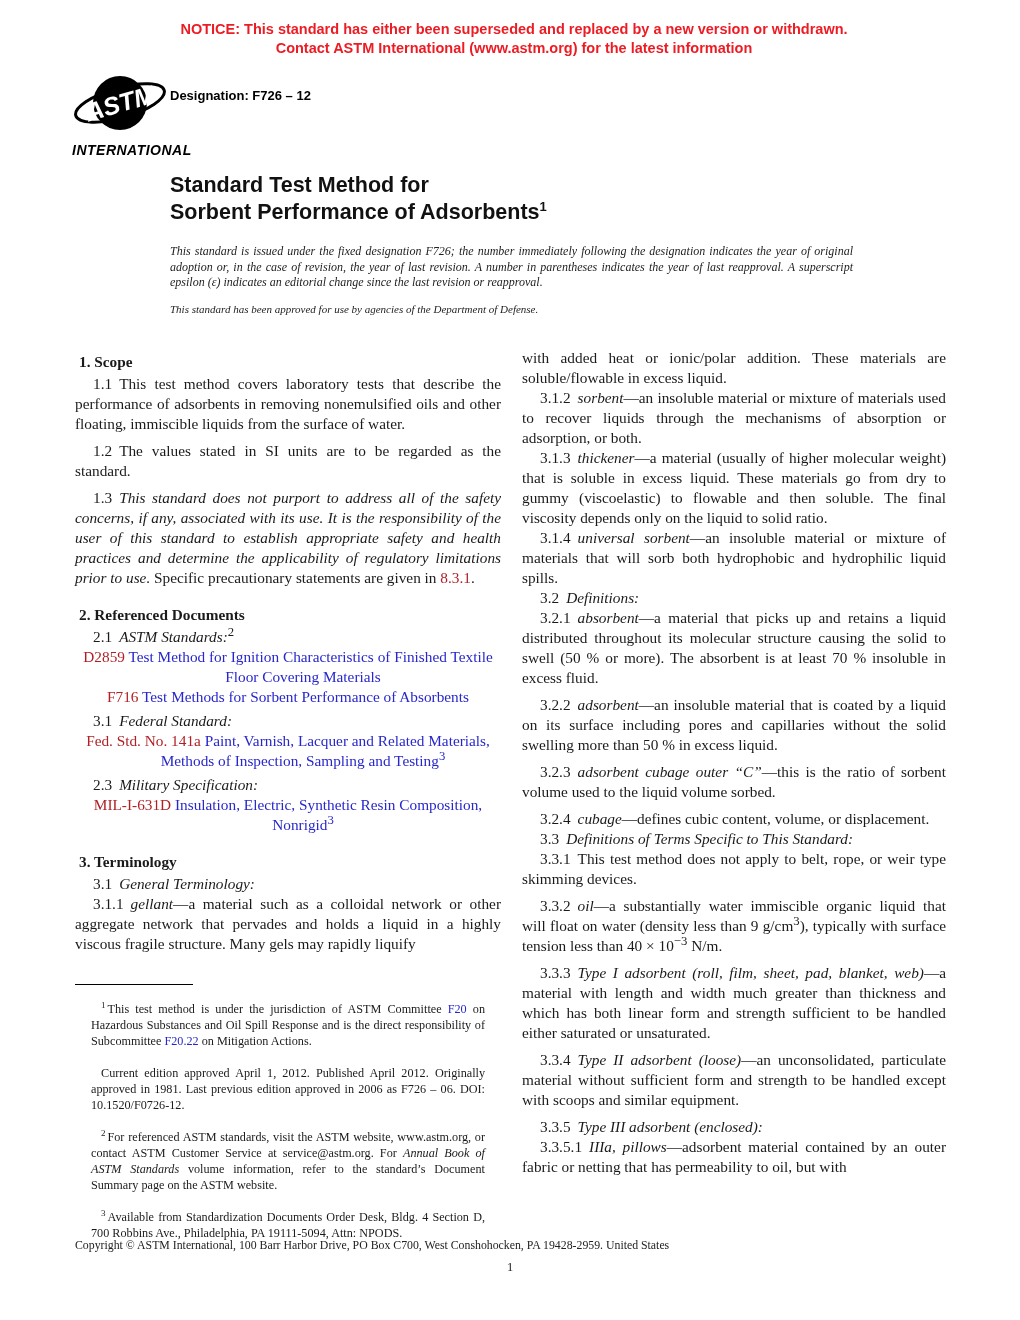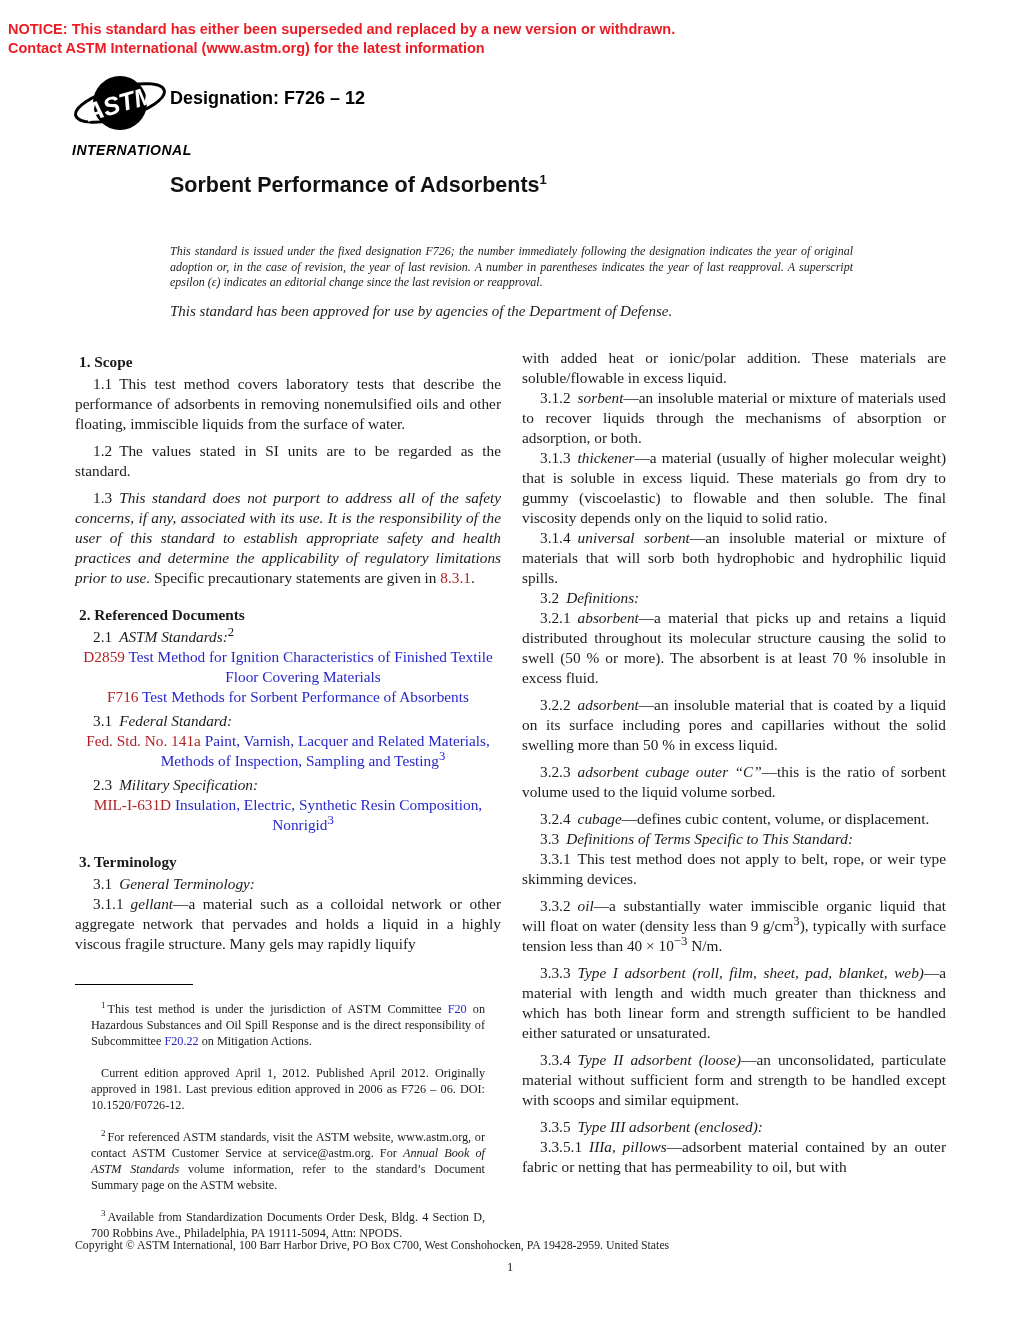--- a/index.html
+++ b/index.html
@@ -2,47 +2,47 @@
 <html style="--notice-red: #ed1c24; --doc-red: #b01f24; --link-blue: #2727cc;"><head>
 <meta charset="utf-8">
 <style>
   html,body{margin:0;padding:0;background:#888;}
   .page{
     position:relative;width:1020px;height:1320px;margin:0 auto;background:#ffffff;
     font-family:"Liberation Serif",serif;color:#1a1a1a;overflow:hidden;
   }
   
   .notice{
-    position:absolute;top:20px;left:8px;right:0;
+    position:absolute;top:20px;left:8px;right:0;text-align:center;
     font-family:"Liberation Sans",sans-serif;font-weight:bold;
     font-size:14.5px;line-height:19px;color:var(--notice-red,#ed1c24);
   }
   
   .logo{position:absolute;left:72px;top:70px;width:100px;text-align:left;}
   .logo-intl{
     font-family:"Liberation Sans",sans-serif;font-weight:bold;font-style:italic;
     font-size:14px;letter-spacing:.5px;color:#000;margin-top:-4px;text-align:right;
   }
   .designation{
     position:absolute;left:170px;top:88px;
-    font-family:"Liberation Sans",sans-serif;font-weight:bold;font-size:18px;color:#000;
+    font-family:"Liberation Sans",sans-serif;font-weight:bold;font-size:13px;color:#000;
   }
   .title{
     position:absolute;left:170px;top:172px;
     font-family:"Liberation Sans",sans-serif;font-weight:bold;
     font-size:21.5px;line-height:27px;color:#111;
   }
   .title sup{font-size:13px;}
   .preamble{
     position:absolute;left:170px;top:244px;width:683px;
     font-size:12px;line-height:15.5px;text-align:justify;color:#222;font-style:italic;
   }
   .dod{
     position:absolute;left:170px;top:303px;width:683px;
-    font-size:15px;font-style:italic;color:#222;
+    font-size:11px;font-style:italic;color:#222;
   }
   
   .col{position:absolute;top:348px;font-size:15.3px;line-height:20px;text-align:justify;}
   .col-left{left:75px;width:426px;}
   .col-right{left:522px;width:424px;}
   .sec{font-size:15.3px;font-weight:bold;margin:0 0 2px 4px;padding-top:4px;}
   .sec.mt{margin-top:13px;}
   p.para{margin:0;text-indent:18px;}
   p.gap{margin-top:7px;}
   p.subhead{margin:0;text-indent:18px;}
@@ -79,20 +79,21 @@
         <ellipse cx="48" cy="33" rx="46" ry="15" fill="none" stroke="#000" stroke-width="3"></ellipse>
       </g>
       <text x="48" y="42" text-anchor="middle" font-family="Liberation Sans, sans-serif" font-size="25" font-weight="bold" font-style="italic" fill="#ffffff" transform="rotate(-16 48 33)">ASTM</text>
     </svg>
     <div class="logo-intl">INTERNATIONAL</div>
   </div>
 
   <div class="designation">Designation: F726 – 12</div>
 
   <div class="title">
+    <div>Standard Test Method for</div>
     <div><span>Sorbent Performance of Adsorbents</span><sup>1</sup></div>
   </div>
 
   <div class="preamble">This standard is issued under the fixed designation F726; the number immediately following the designation indicates the year of original adoption or, in the case of revision, the year of last revision. A number in parentheses indicates the year of last reapproval. A superscript epsilon (ε) indicates an editorial change since the last revision or reapproval.</div>
   <div class="dod">This standard has been approved for use by agencies of the Department of Defense.</div>
 
   <div class="col col-left">
     <h2 class="sec">1.  Scope</h2>
 
     <p class="para"><span class="num">1.1</span><span>This test method covers laboratory tests that describe the performance of adsorbents in removing nonemulsified oils and other floating, immiscible liquids from the surface of water.</span></p>

